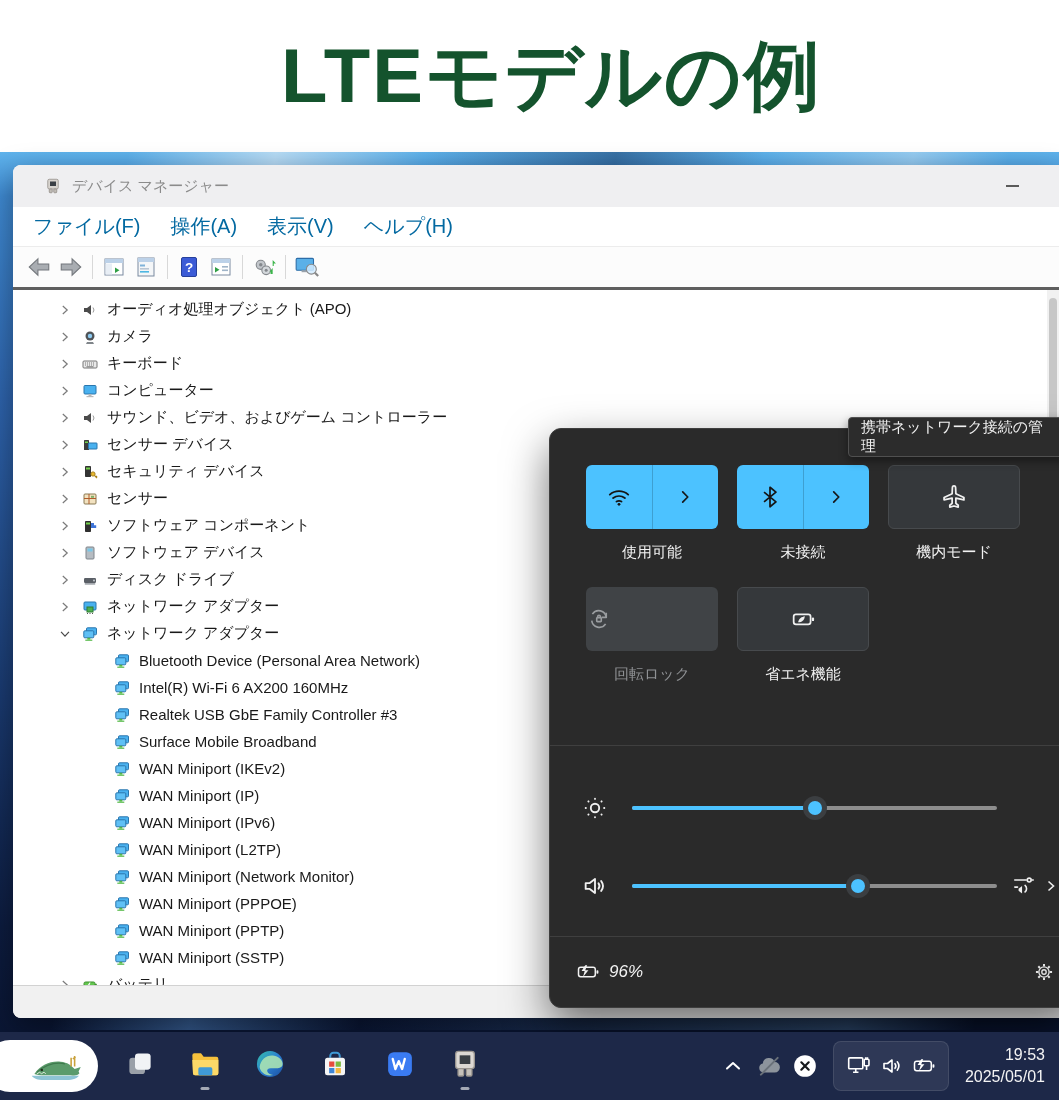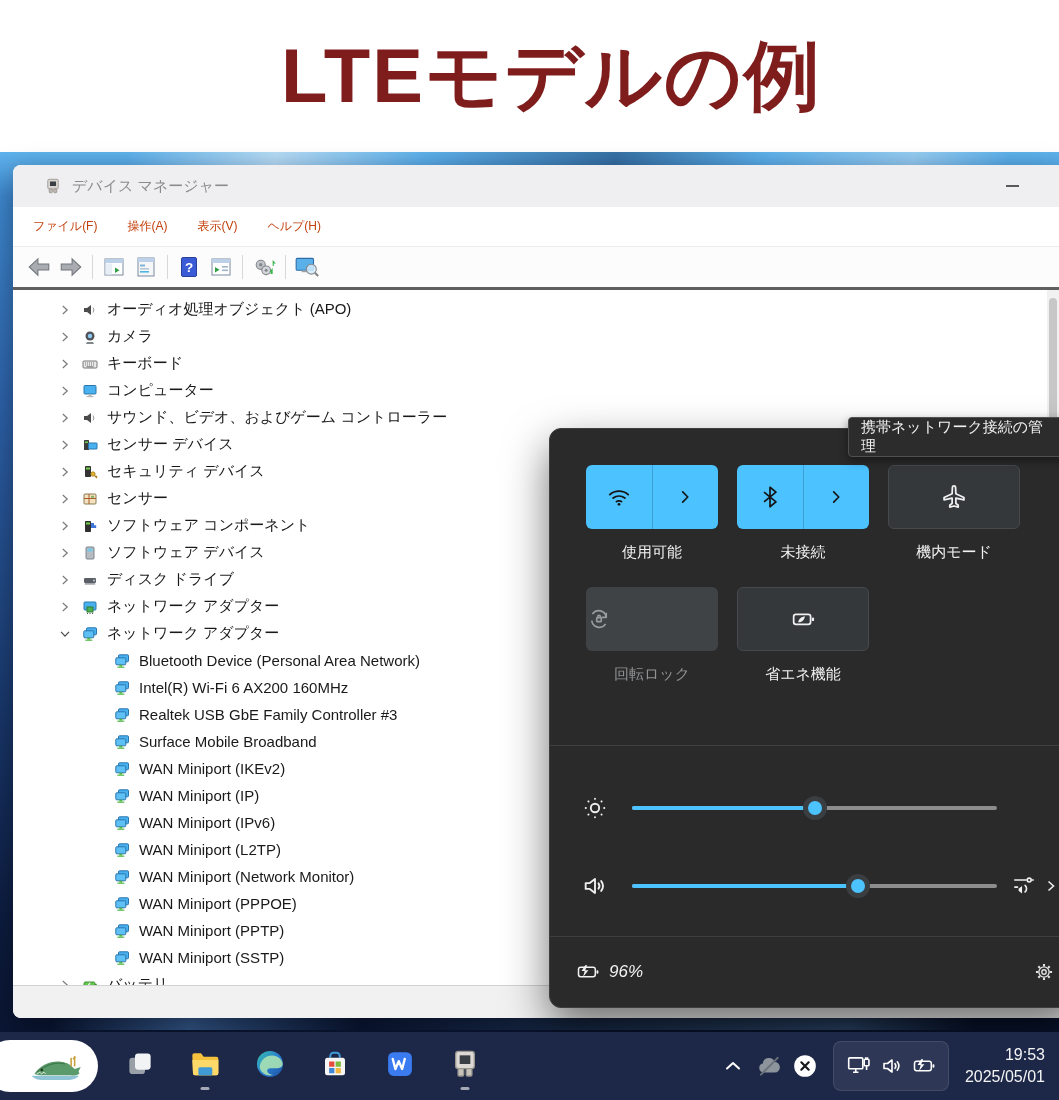--- a/index.html
+++ b/index.html
@@ -20,21 +20,21 @@
   .ribbon.r2{bottom:2px;height:16px;background:linear-gradient(100deg,transparent 5%,rgba(90,150,220,.5) 18%,transparent 34%,rgba(120,180,235,.35) 80%,transparent 92%);}
 
   
   .window{position:absolute;left:13px;top:165px;width:1046px;height:853px;background:#fff;
     border-radius:8px 0 0 8px;box-shadow:0 10px 30px rgba(0,0,0,.4);display:flex;flex-direction:column;z-index:2;}
   .titlebar{height:42px;background:#efeff1;border-radius:8px 0 0 0;display:flex;align-items:center;padding-left:31px;gap:10px;position:relative;flex:0 0 auto;}
   .titlebar .wtitle{font-size:15px;color:#8b8b8b;}
   .min-btn{position:absolute;left:985px;top:10px;width:28px;height:22px;display:flex;align-items:center;justify-content:center;}
   .min-btn::after{content:"";width:13px;height:2px;background:#5a5a5a;}
   .menubar{height:40px;background:#fff;display:flex;align-items:center;gap:30px;padding-left:20px;border-bottom:1px solid #ececec;flex:0 0 auto;}
-  .menubar .menu-item{font-size:12px;color:#c2410c;}
+  .menubar .menu-item{font-size:20px;color:#0369a1;}
   .toolbar{height:40px;background:#fcfcfc;display:flex;align-items:center;padding-left:10px;flex:0 0 auto;}
   .tool-btn{width:32px;height:30px;display:flex;align-items:center;justify-content:center;}
   .tool-sep{width:1px;height:24px;background:#d8d8d8;margin:0 5px;}
   .content{flex:1;position:relative;overflow:hidden;background:#fff;border-top:3px solid #5f5f5f;}
   .tree{padding-top:6px;}
   .trow{height:27px;display:flex;align-items:center;}
   .trow.l0{padding-left:44px;}
   .trow.l1{padding-left:100px;}
   .trow .expander{width:16px;height:16px;display:flex;align-items:center;justify-content:center;flex:0 0 auto;}
   .trow .dicon{width:18px;height:16px;margin-left:8px;flex:0 0 auto;}
@@ -88,21 +88,21 @@
   .tb-ic{width:36px;height:40px;display:flex;align-items:center;justify-content:center;color:#fff;}
   .tray-group{display:flex;align-items:center;gap:8px;background:rgba(255,255,255,.08);border:1px solid rgba(255,255,255,.10);border-radius:8px;height:50px;padding:0 12px;margin:0 10px;color:#fff;}
   .clock{margin:0 14px 0 6px;text-align:right;color:#f4f4f4;font-size:16px;line-height:22px;}
 </style>
 </head>
 <body>
 
 <div id="stage" style="--accent: #4cc2ff;">
 
   <div class="header">
-    <div class="big-title" style="color: #7f1d1d; margin-left: 44px;">LTEモデルの例</div>
+    <div class="big-title" style="color: #14532d; margin-left: 44px;">LTEモデルの例</div>
   </div>
 
   <div class="desktop">
     <div class="ribbon r1"></div>
     <div class="ribbon r2"></div>
   </div>
 
   <div class="window">
     <div class="titlebar">
       <span class="icon">

